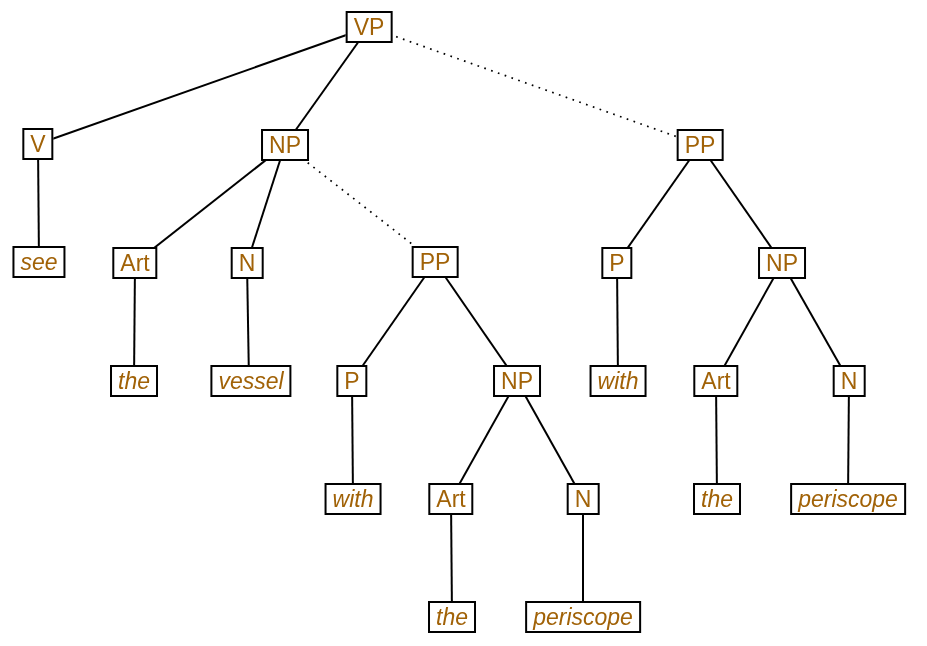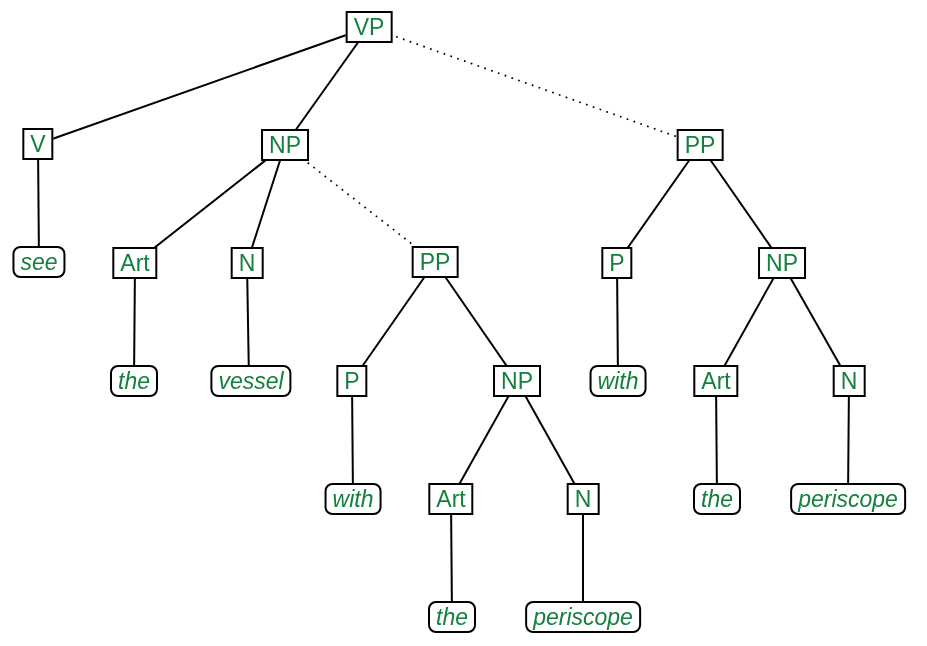--- a/index.html
+++ b/index.html
@@ -31,26 +31,25 @@
   }
   .node {
     position: absolute;
     transform: translate(-50%, -50%);
     background: #ffffff;
     border: 2px solid #000000;
     padding: 0 6px;
     font-size: 23px;
     line-height: 28px;
     white-space: nowrap;
-    color: #15803d;
+    color: #a16207;
     text-align: right;
   }
   .node.leaf {
     font-style: italic;
-    border-radius: 8px;
   }
 </style>
 </head>
 <body>
 
 <div class="canvas">
   <svg class="edges" width="927" height="646">
       <line x1="369" y1="27" x2="38" y2="144" class="edge" style="stroke: rgb(0, 0, 0);"></line>
       <line x1="369" y1="27" x2="285" y2="145" class="edge" style="stroke: rgb(0, 0, 0);"></line>
       <line x1="369" y1="27" x2="700" y2="145" class="edge dotted" style="stroke: rgb(0, 0, 0);"></line>

